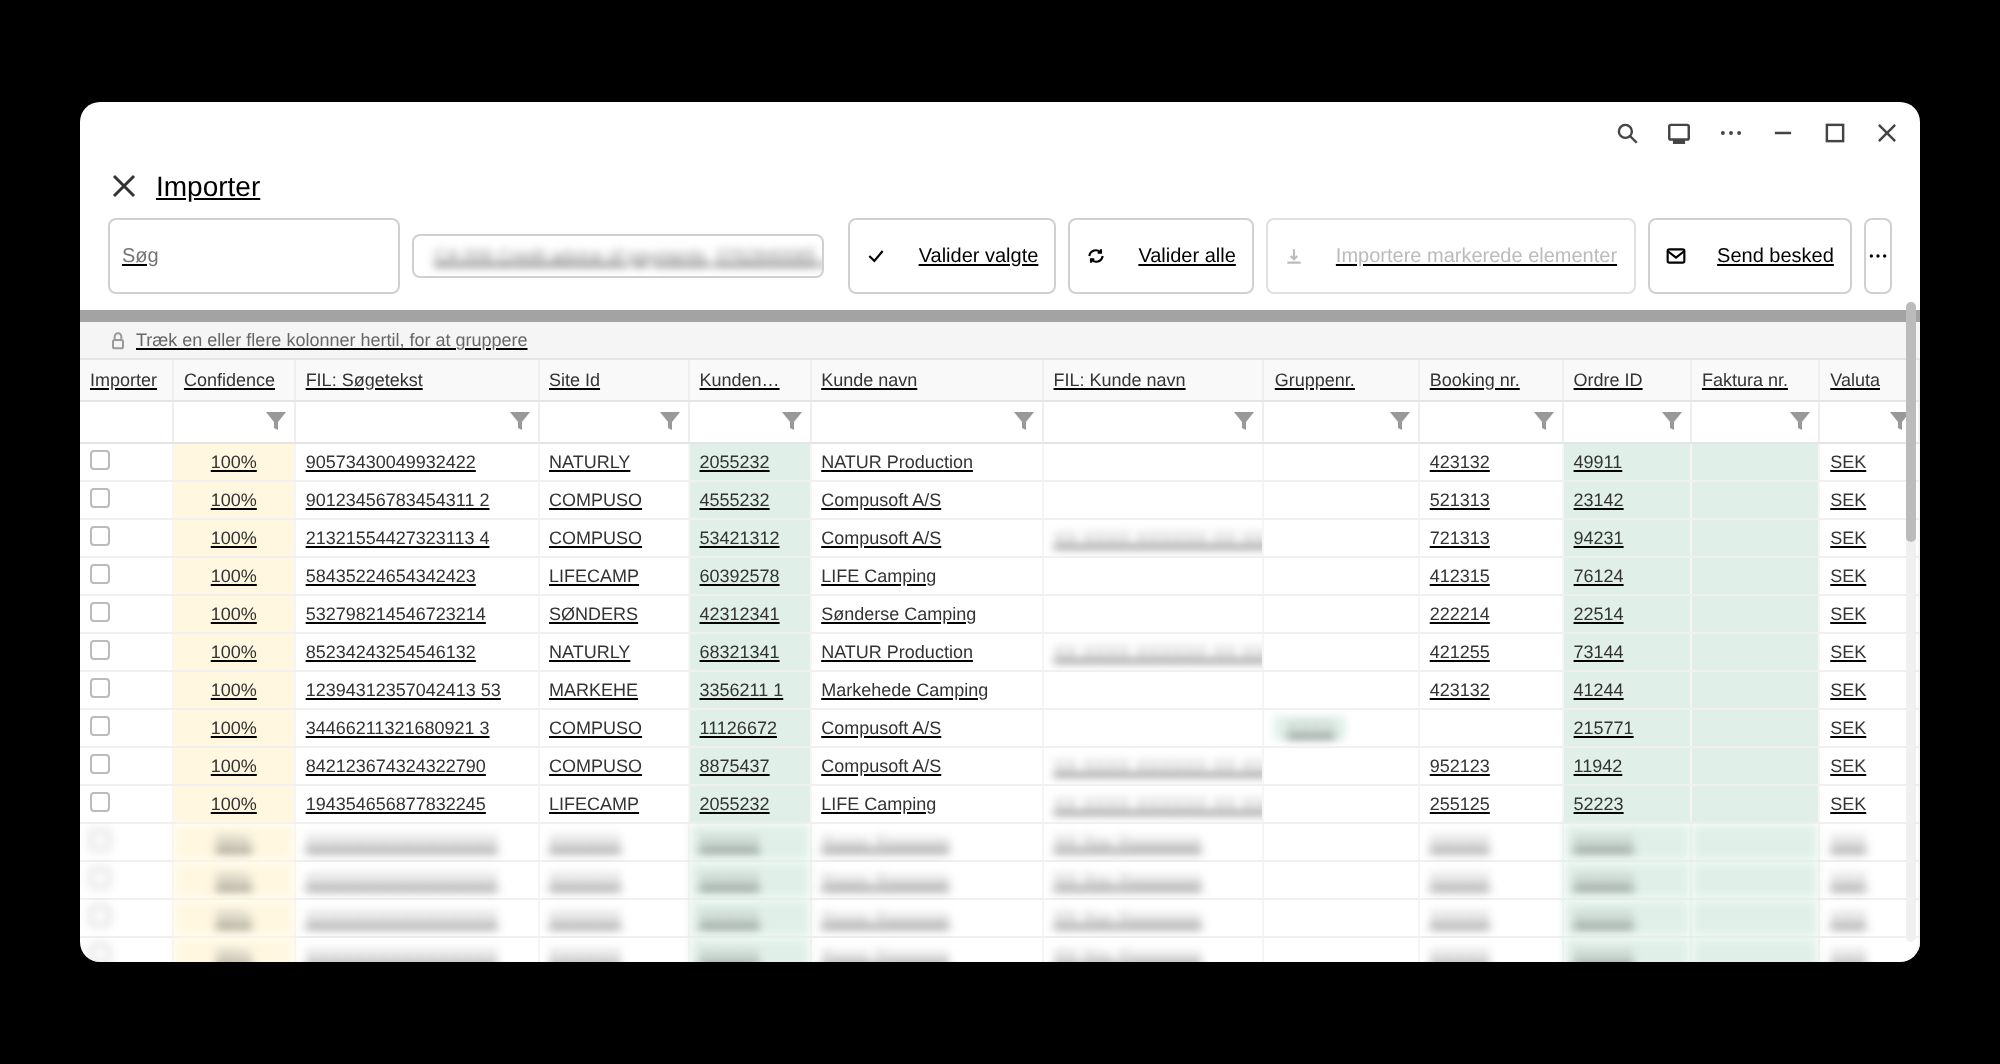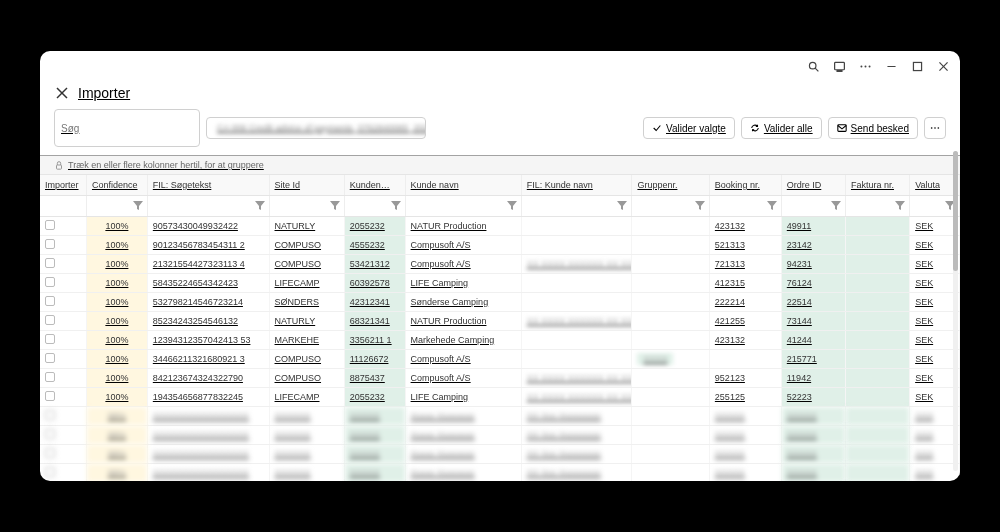--- a/index.html
+++ b/index.html
@@ -10,25 +10,25 @@
 .titlebar svg { width: 13px; height: 13px; }
 .header { display: flex; align-items: center; padding: 4px 14px 8px 14px; gap: 8px; }
 .close-x { width: 16px; height: 16px; cursor: pointer; display: flex; align-items: center; justify-content: center; }
 .close-x svg { width: 12px; height: 12px; }
 .page-title { font-size: 14px; font-weight: 500; }
 .toolbar { display: flex; align-items: center; gap: 6px; padding: 0 14px 8px 14px; }
 .search-input { flex: 0 0 80px; height: 38px; font-size: 10px; padding: 0 6px; border: 1px solid #d0d0d0; border-radius: 4px; }
 .file-chip { display: flex; align-items: center; gap: 4px; height: 22px; border: 1px solid #d0d0d0; border-radius: 4px; padding: 0 6px; font-size: 9px; color: #888; max-width: 220px; overflow: hidden; }
 .file-chip .blur { filter: blur(2px); white-space: nowrap; }
 .spacer { flex: 1; }
-.btn { display: flex; align-items: center; gap: 4px; height: 22px; border: 1px solid #d0d0d0; background: #fff; border-radius: 4px; padding: 0 8px; font-size: 10px; cursor: pointer; white-space: nowrap; }
+.btn { display: flex; align-items: center; gap: 16px; height: 38px; border: 1px solid #d0d0d0; background: #fff; border-radius: 4px; padding: 0 8px; font-size: 10px; cursor: pointer; white-space: nowrap; }
 .btn.disabled { color: #bbb; border-color: #e0e0e0; cursor: default; }
 .btn svg { width: 10px; height: 10px; }
 .more-btn { width: 22px; justify-content: center; padding: 0; }
-.group-bar { background: #f5f5f5; border-top: 1px solid #a3a3a3; border-bottom: 1px solid #e5e5e5; padding: 4px 14px; font-size: 9px; color: #666; display: flex; align-items: flex-start; gap: 4px; }
+.group-bar { background: #f5f5f5; border-top: 6px solid #a3a3a3; border-bottom: 1px solid #e5e5e5; padding: 4px 14px; font-size: 9px; color: #666; display: flex; align-items: flex-start; gap: 4px; }
 .grid { flex: 1; overflow: auto; position: relative; }
 .grid table { width: 100%; border-collapse: collapse; font-size: 9px; table-layout: fixed; }
 .grid th { background: #f9f9f9; border-bottom: 1px solid #e5e5e5; border-right: 1px solid #eee; padding: 3px 5px; text-align: left; font-weight: 500; color: #333; height: 20px; white-space: nowrap; overflow: hidden; }
 .grid .filter-row td { background: #fff; border-bottom: 1px solid #e5e5e5; border-right: 1px solid #eee; padding: 2px; }
 .filter-cell { display: flex; align-items: center; }
 .filter-cell input { flex: 1; min-width: 0; border: none; height: 16px; font-size: 9px; padding: 0 3px; }
 .filter-cell .funnel { width: 10px; height: 10px; flex-shrink: 0; color: #999; margin-right: 2px; }
 .grid td { border-bottom: 1px solid #f0f0f0; border-right: 1px solid #f5f5f5; padding: 3px 5px; height: 18px; white-space: nowrap; overflow: hidden; color: #333; }
 .grid tr.blurred td { filter: blur(2.5px); color: #999; }
 .chk { width: 10px; height: 10px; border: 1px solid #bbb; border-radius: 2px; display: inline-block; }
@@ -107,20 +107,26 @@
           <path d="M2 6l3 3 5-6"></path>
         </svg>
         <span>Valider valgte</span>
       </button>
     <button class="btn">
         <svg viewBox="0 0 12 12" fill="none" stroke="currentColor" stroke-width="1.3">
           <path d="M2 6a4 4 0 017-2M10 6a4 4 0 01-7 2"></path>
           <path d="M9 2v2h-2M3 10v-2h2"></path>
         </svg>
         <span>Valider alle</span>
+      </button>
+    <button class="btn disabled">
+        <svg viewBox="0 0 12 12" fill="none" stroke="currentColor" stroke-width="1.3">
+          <path d="M6 2v6M4 6l2 2 2-2M2 10h8"></path>
+        </svg>
+        <span>Importere markerede elementer</span>
       </button>
     <button class="btn">
         <svg viewBox="0 0 12 12" fill="none" stroke="currentColor" stroke-width="1.3">
           <rect x="1" y="2" width="10" height="8" rx="1"></rect>
           <path d="M1 3l5 4 5-4"></path>
         </svg>
         <span>Send besked</span>
       </button>
     <button class="btn more-btn">
         <svg viewBox="0 0 12 12" fill="currentColor">

